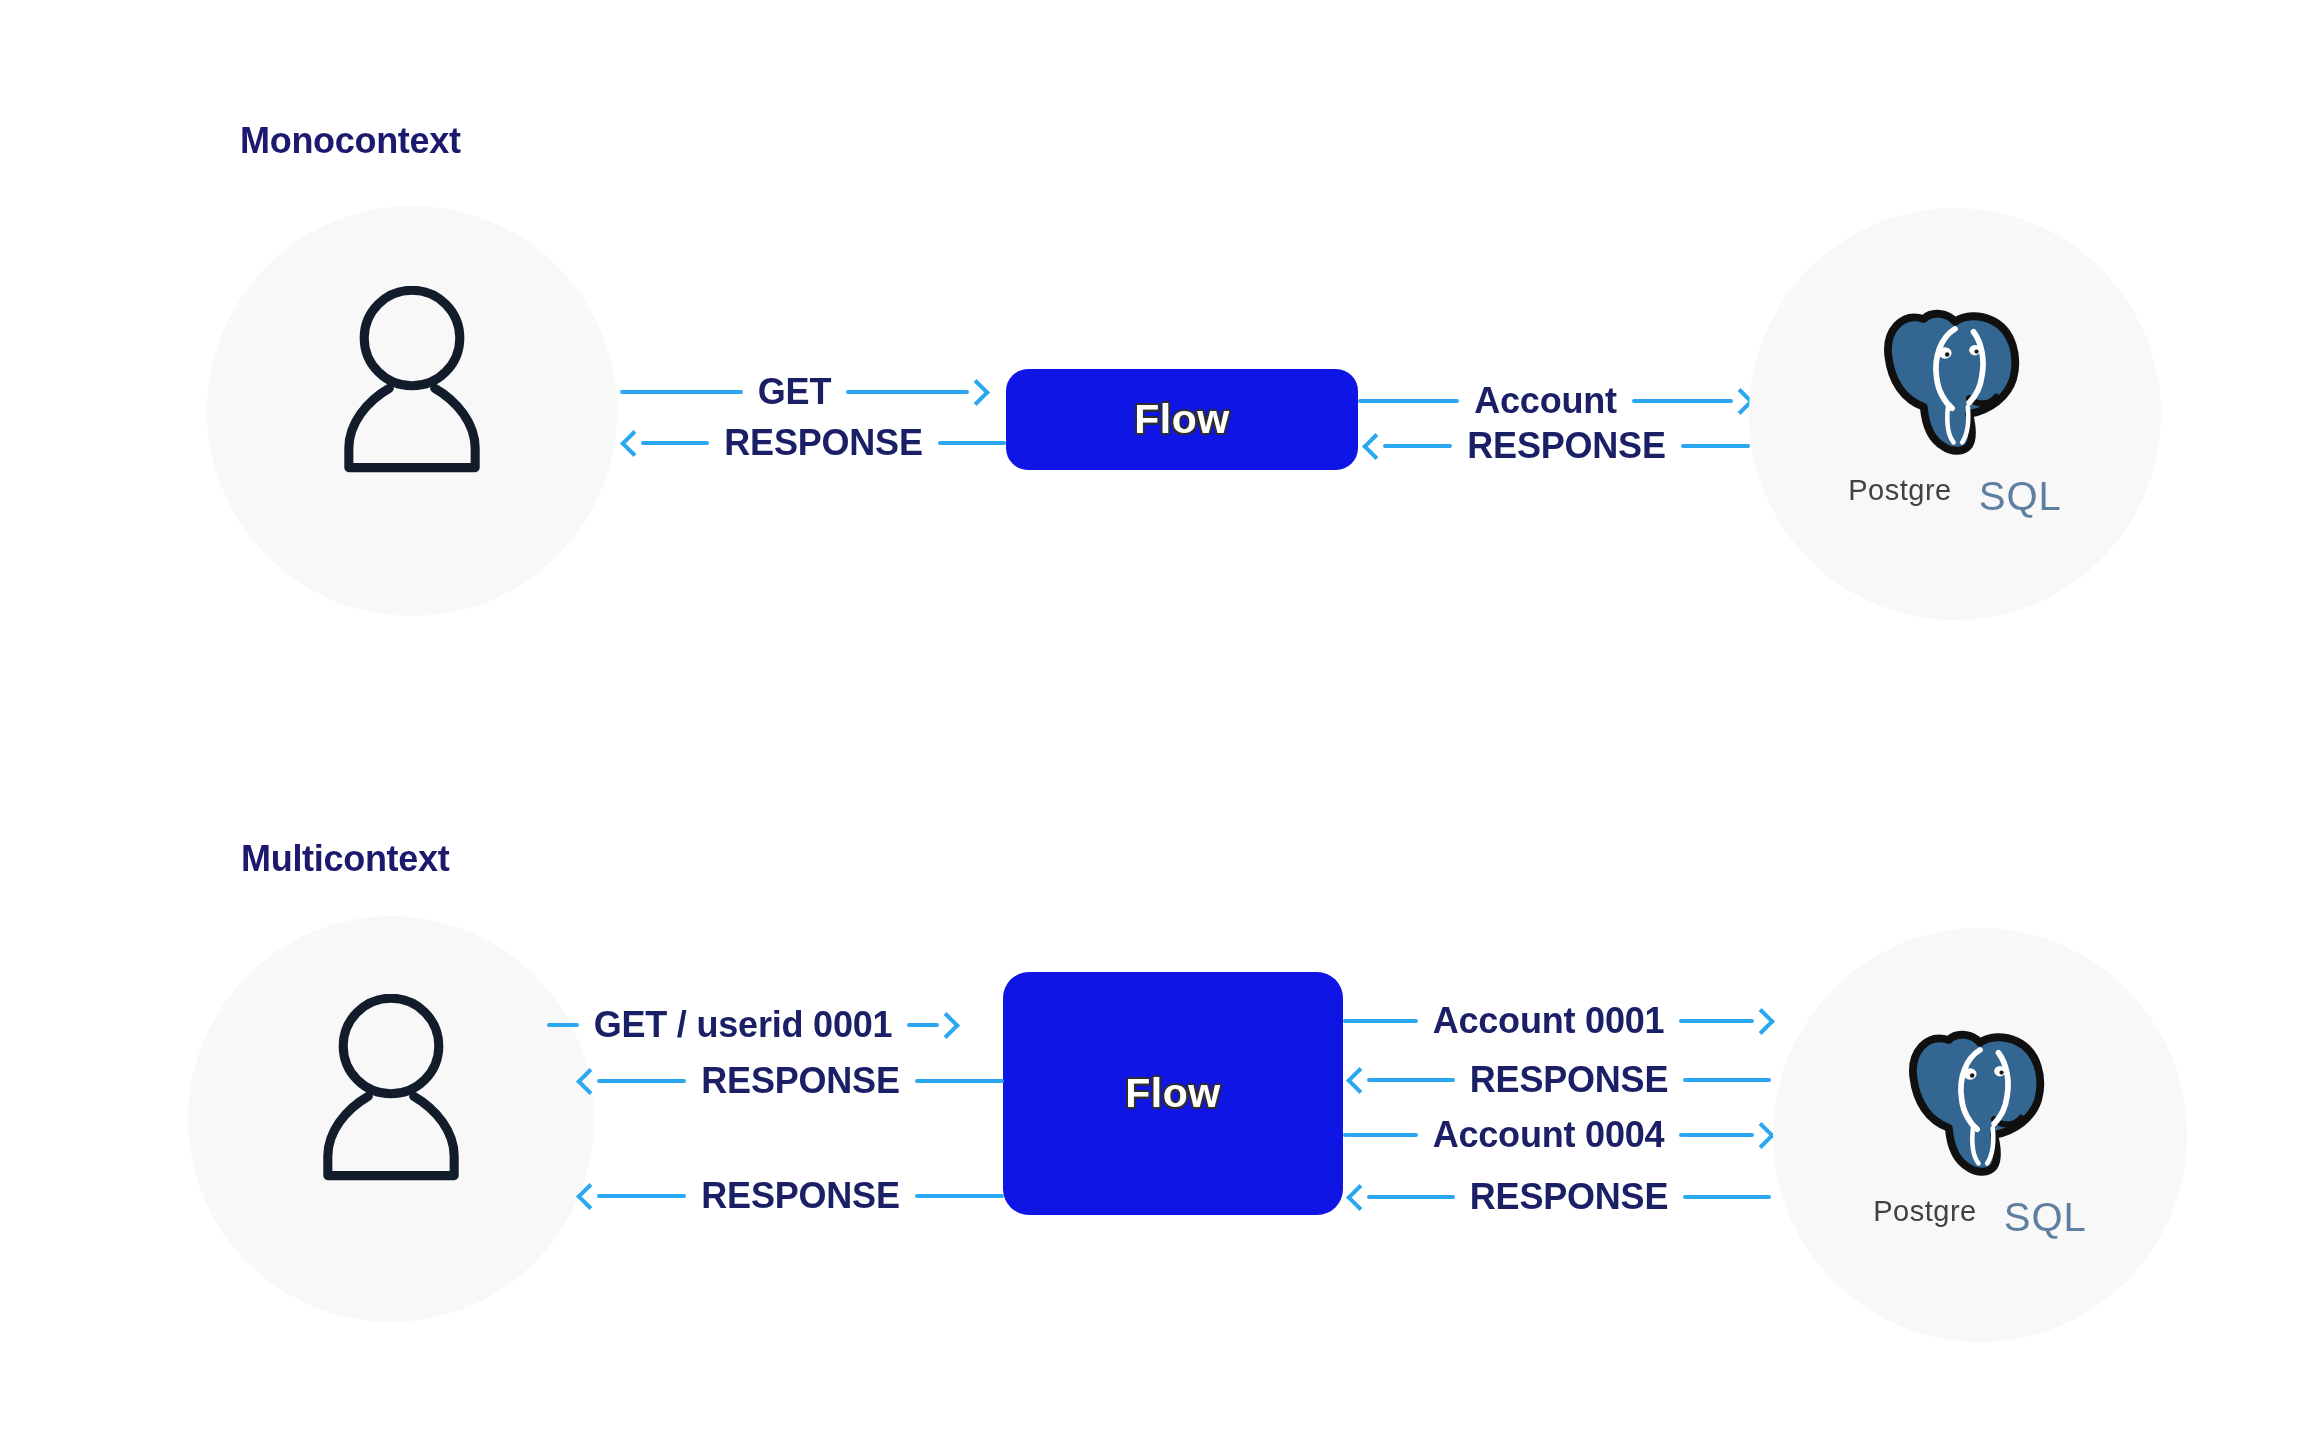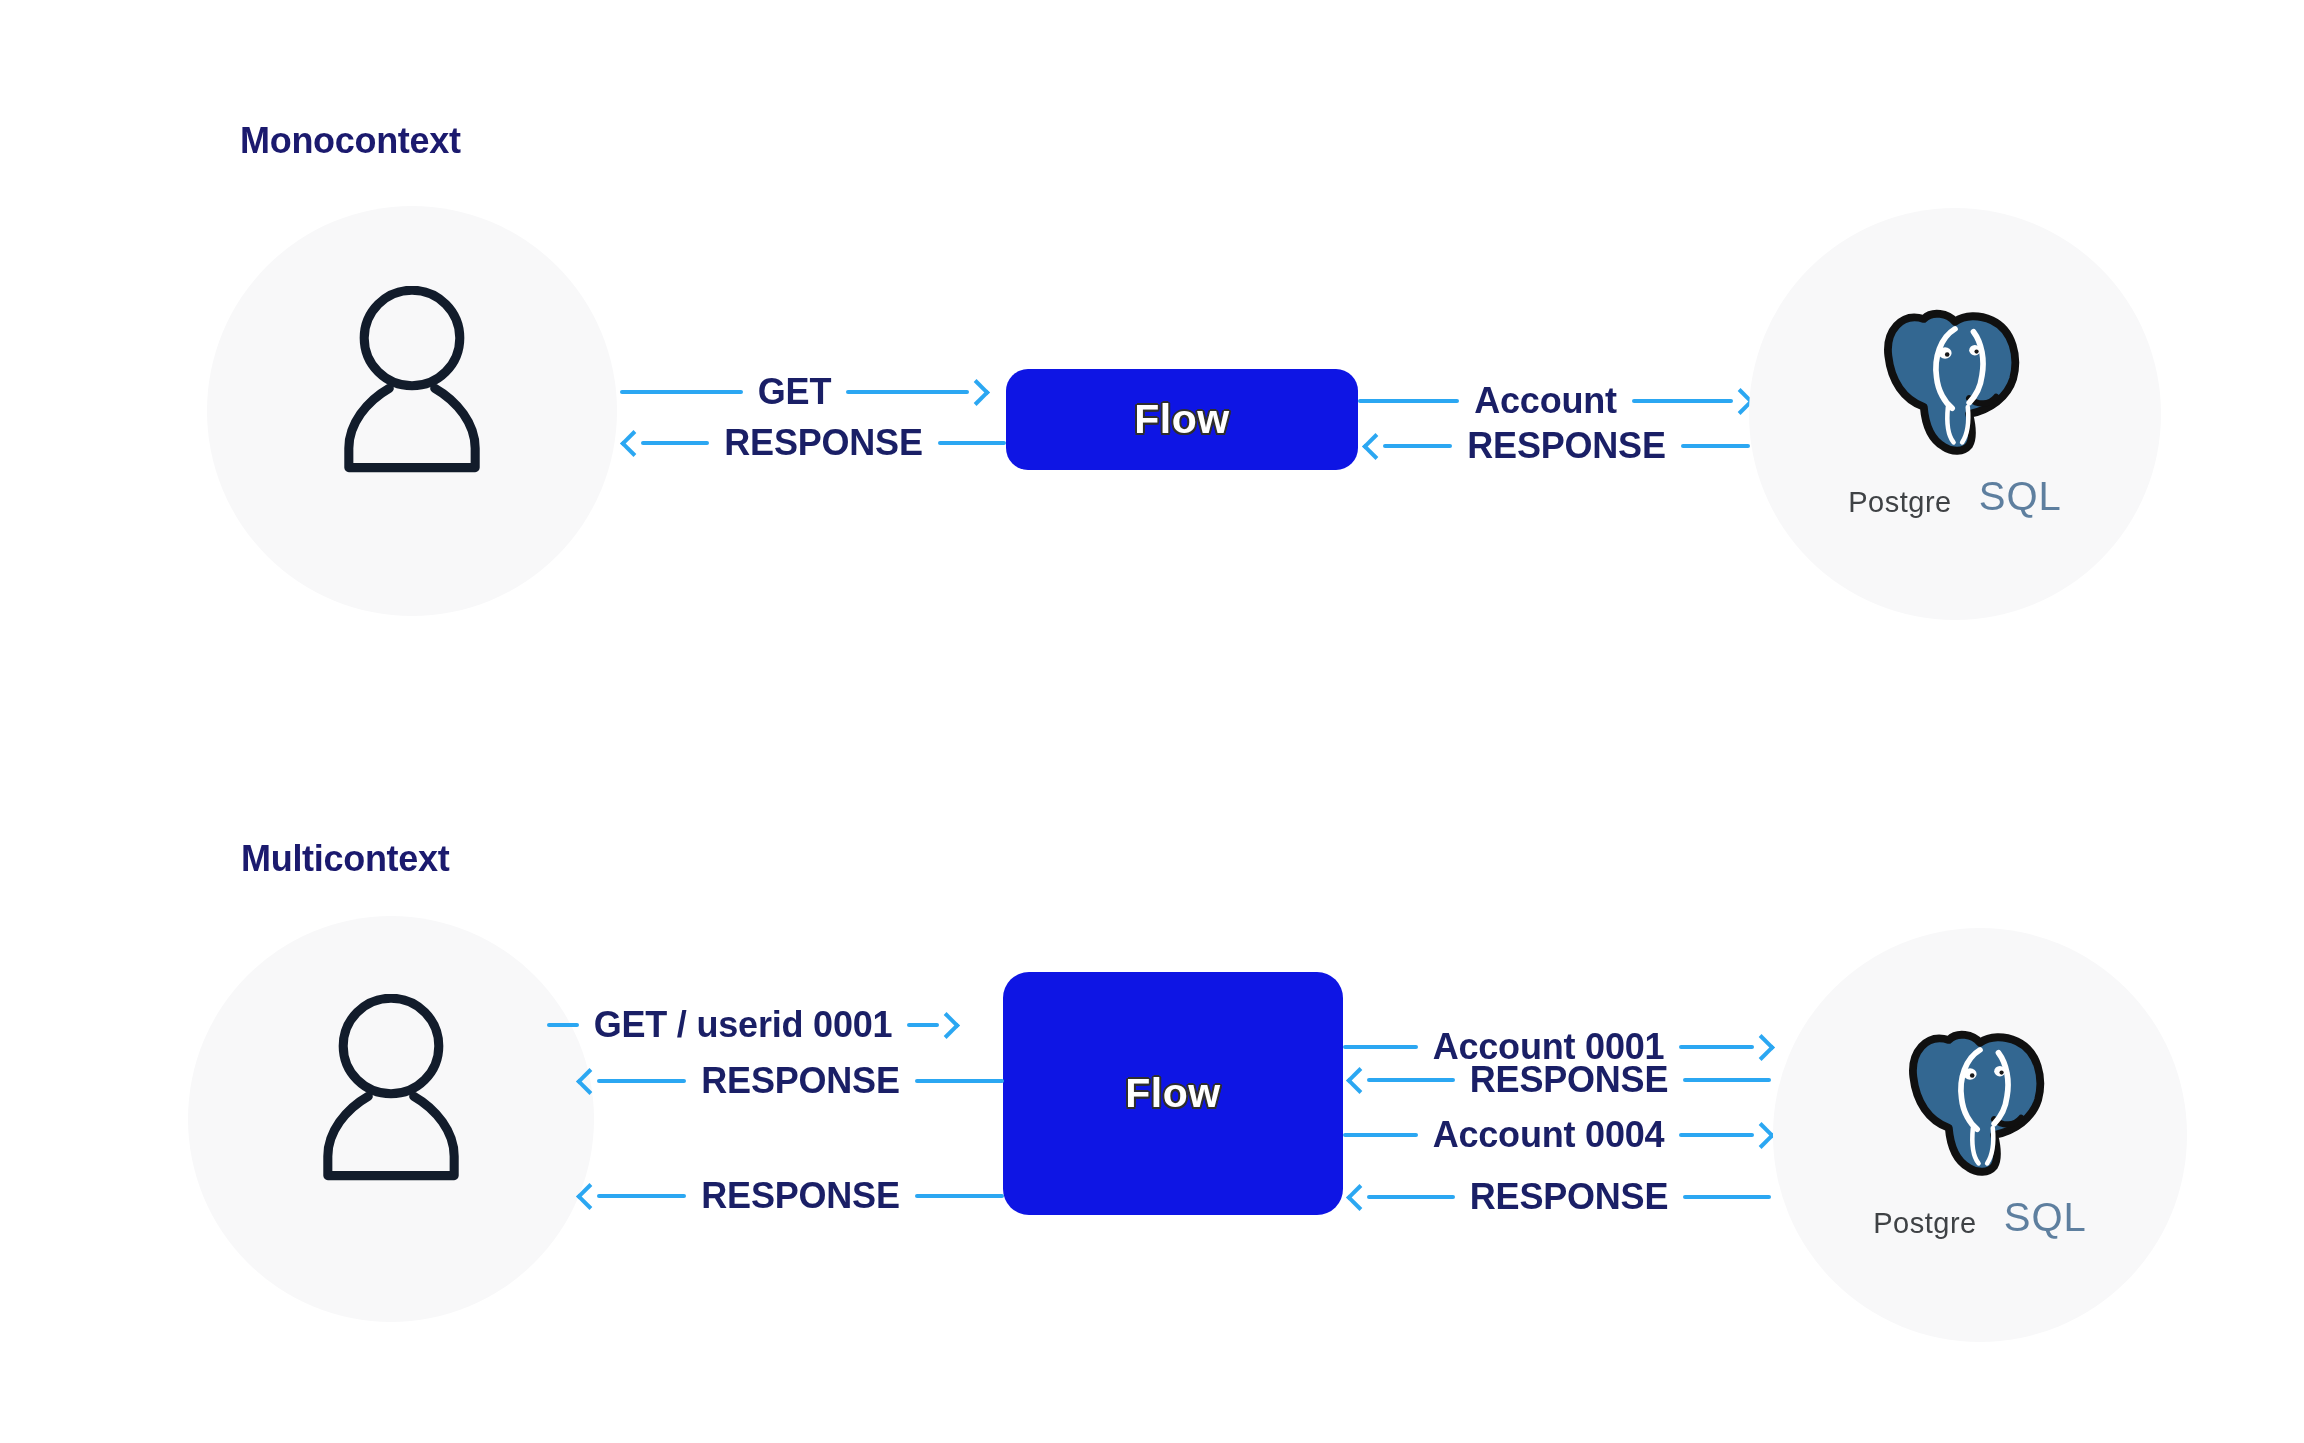--- a/index.html
+++ b/index.html
@@ -25,21 +25,21 @@
     text-shadow:2px 0 0 #2e2e2e,-2px 0 0 #2e2e2e,0 2px 0 #2e2e2e,0 -2px 0 #2e2e2e,
                 1.5px 1.5px 0 #2e2e2e,-1.5px 1.5px 0 #2e2e2e,1.5px -1.5px 0 #2e2e2e,-1.5px -1.5px 0 #2e2e2e;text-align:center;}
 
   .msg{position:absolute;display:flex;align-items:center;height:36px;column-gap:15px;}
   .msg .ln{flex:1 1 auto;height:4px;border-radius:2px;background:var(--arrow);}
   .msg .lbl{flex:0 0 auto;font-size:36px;font-weight:600;color:var(--navy);white-space:nowrap;letter-spacing:-0.2px;}
   .chev{flex:0 0 auto;width:19px;height:19px;}
   .chev.r{border-top:4.5px solid var(--arrow);border-right:4.5px solid var(--arrow);transform:rotate(45deg);margin-left:-17px;}
   .chev.l{border-top:4.5px solid var(--arrow);border-left:4.5px solid var(--arrow);transform:rotate(-45deg);margin-right:-17px;}
 
-  .pgword{display:flex;align-items:flex-end;margin-top:16px;gap:27px;}
+  .pgword{display:flex;align-items:flex-start;margin-top:16px;gap:27px;}
   .pg-prefix{font-size:29px;font-weight:400;color:#3F4245;letter-spacing:.5px;}
   .pg-sql{font-size:40px;font-weight:400;color:#5E7F9F;letter-spacing:1px;}
 </style>
 </head>
 <body>
 
 <div class="canvas">
 
   <div class="title" style="left:240px;top:120px;">Monocontext</div>
 
@@ -123,21 +123,21 @@
     <span class="lbl">RESPONSE</span>
     <i class="ln"></i>
   </div>
   <div class="msg" style="left:580px;top:1178px;width:424px;">
     <i class="chev l"></i>
     <i class="ln"></i>
     <span class="lbl">RESPONSE</span>
     <i class="ln"></i>
   </div>
 
-  <div class="msg" style="left:1343px;top:1029px;width:428px;justify-content:center;">
+  <div class="msg" style="left:1343px;top:1003px;width:428px;justify-content:center;">
     <i class="ln"></i>
     <span class="lbl">Account 0001</span>
     <i class="ln"></i>
     <i class="chev r"></i>
   </div>
   <div class="msg" style="left:1350px;top:1062px;width:421px;">
     <i class="chev l"></i>
     <i class="ln"></i>
     <span class="lbl">RESPONSE</span>
     <i class="ln"></i>

